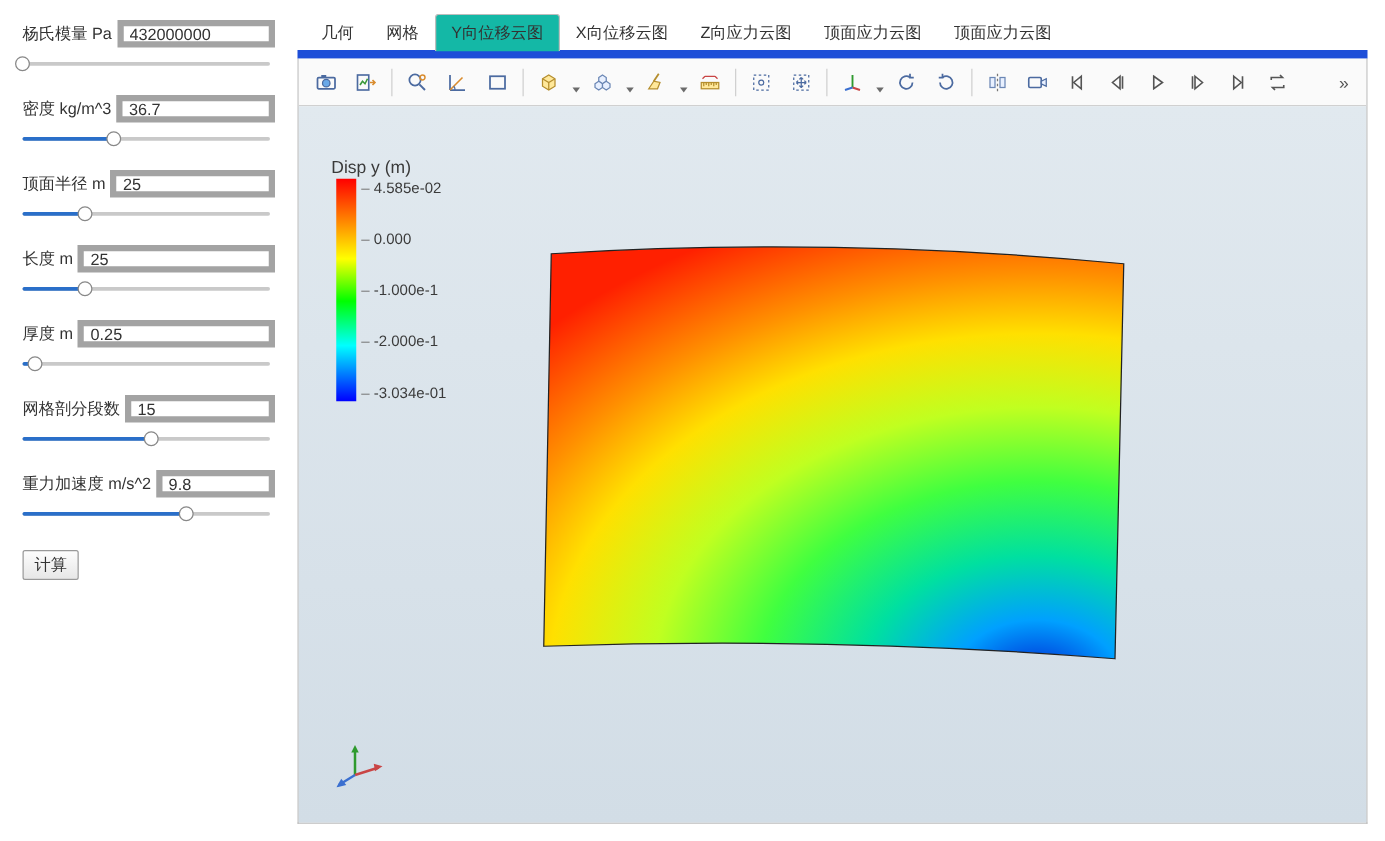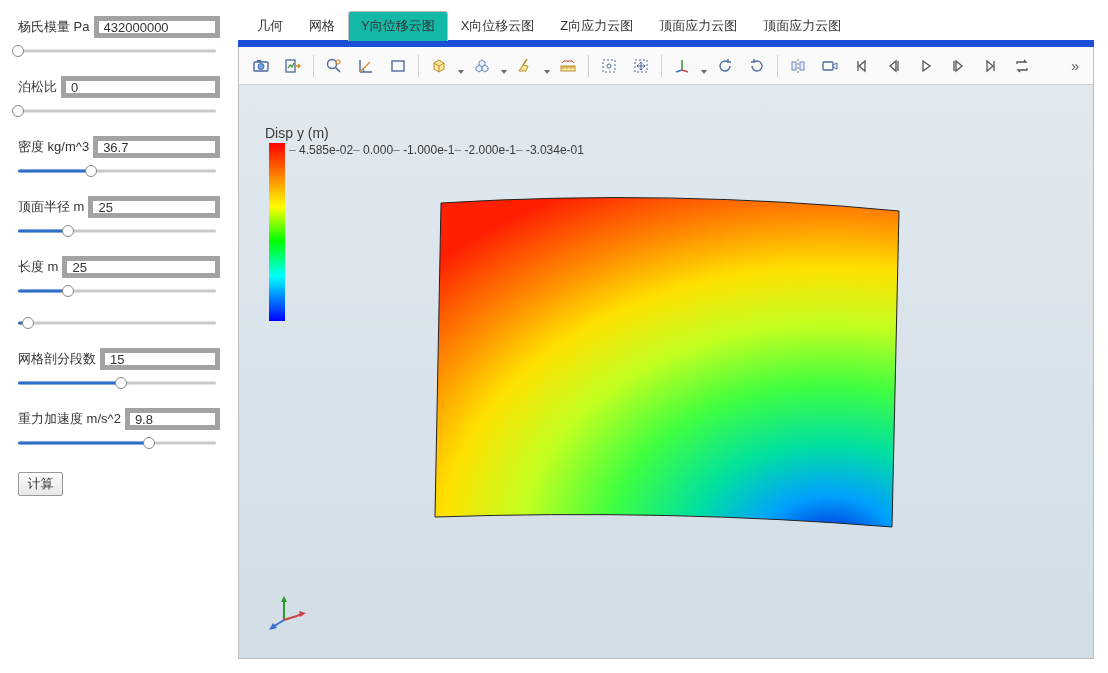--- a/index.html
+++ b/index.html
@@ -175,21 +175,21 @@
     }
     .legend-title { font-size: 14px; margin-left: -4px; margin-bottom: 2px;}
     .legend-body { display: flex; }
     .legend-bar {
       width: 16px;
       height: 178px;
       background: linear-gradient(to bottom, #ff0000 0%, #ff7f00 18%, #ffff00 36%, #00ff00 55%, #00ffff 75%, #0000ff 100%);
     }
     .legend-ticks {
       display: flex;
-      flex-direction: row;
+      flex-direction: column;
       justify-content: space-between;
       height: 178px;
       margin-left: 4px;
       font-size: 12px;
     }
     .legend-ticks span::before { content: "– "; color:#777;}
     .plate {
       position: absolute;
       left: 190px;
       top: 110px;
@@ -223,31 +223,20 @@
       <span class="param-label">杨氏模量 Pa</span>
       <input class="param-input" value="432000000" style="">
     </div>
     <div class="slider-track">
       <div class="slider-rail"></div>
         <div class="slider-fill" style="width:0%"></div>
         <div class="slider-handle" style="left:0%"></div>
     </div>
   </div>
 
-  <div class="param-group">
-    <div class="param-row">
-      <span class="param-label">泊松比</span>
-      <input class="param-input" value="0" style="">
-    </div>
-    <div class="slider-track">
-      <div class="slider-rail"></div>
-        <div class="slider-fill" style="width:0%"></div>
-        <div class="slider-handle" style="left:0%"></div>
-    </div>
-  </div>
 
   <div class="param-group">
     <div class="param-row">
       <span class="param-label">密度 kg/m^3</span>
       <input class="param-input" value="36.7" style="">
     </div>
     <div class="slider-track">
       <div class="slider-rail"></div>
         <div class="slider-fill" style="width:37%"></div>
         <div class="slider-handle" style="left:37%"></div>
@@ -272,20 +261,24 @@
       <input class="param-input" value="25" style="">
     </div>
     <div class="slider-track">
       <div class="slider-rail"></div>
         <div class="slider-fill" style="width:25%"></div>
         <div class="slider-handle" style="left:25%"></div>
     </div>
   </div>
 
   <div class="param-group">
+    <div class="param-row">
+      <span class="param-label">厚度 m</span>
+      <input class="param-input" value="0.25" style="">
+    </div>
     <div class="slider-track">
       <div class="slider-rail"></div>
         <div class="slider-fill" style="width:5%"></div>
         <div class="slider-handle" style="left:5%"></div>
     </div>
   </div>
 
   <div class="param-group">
     <div class="param-row">
       <span class="param-label">网格剖分段数</span>

